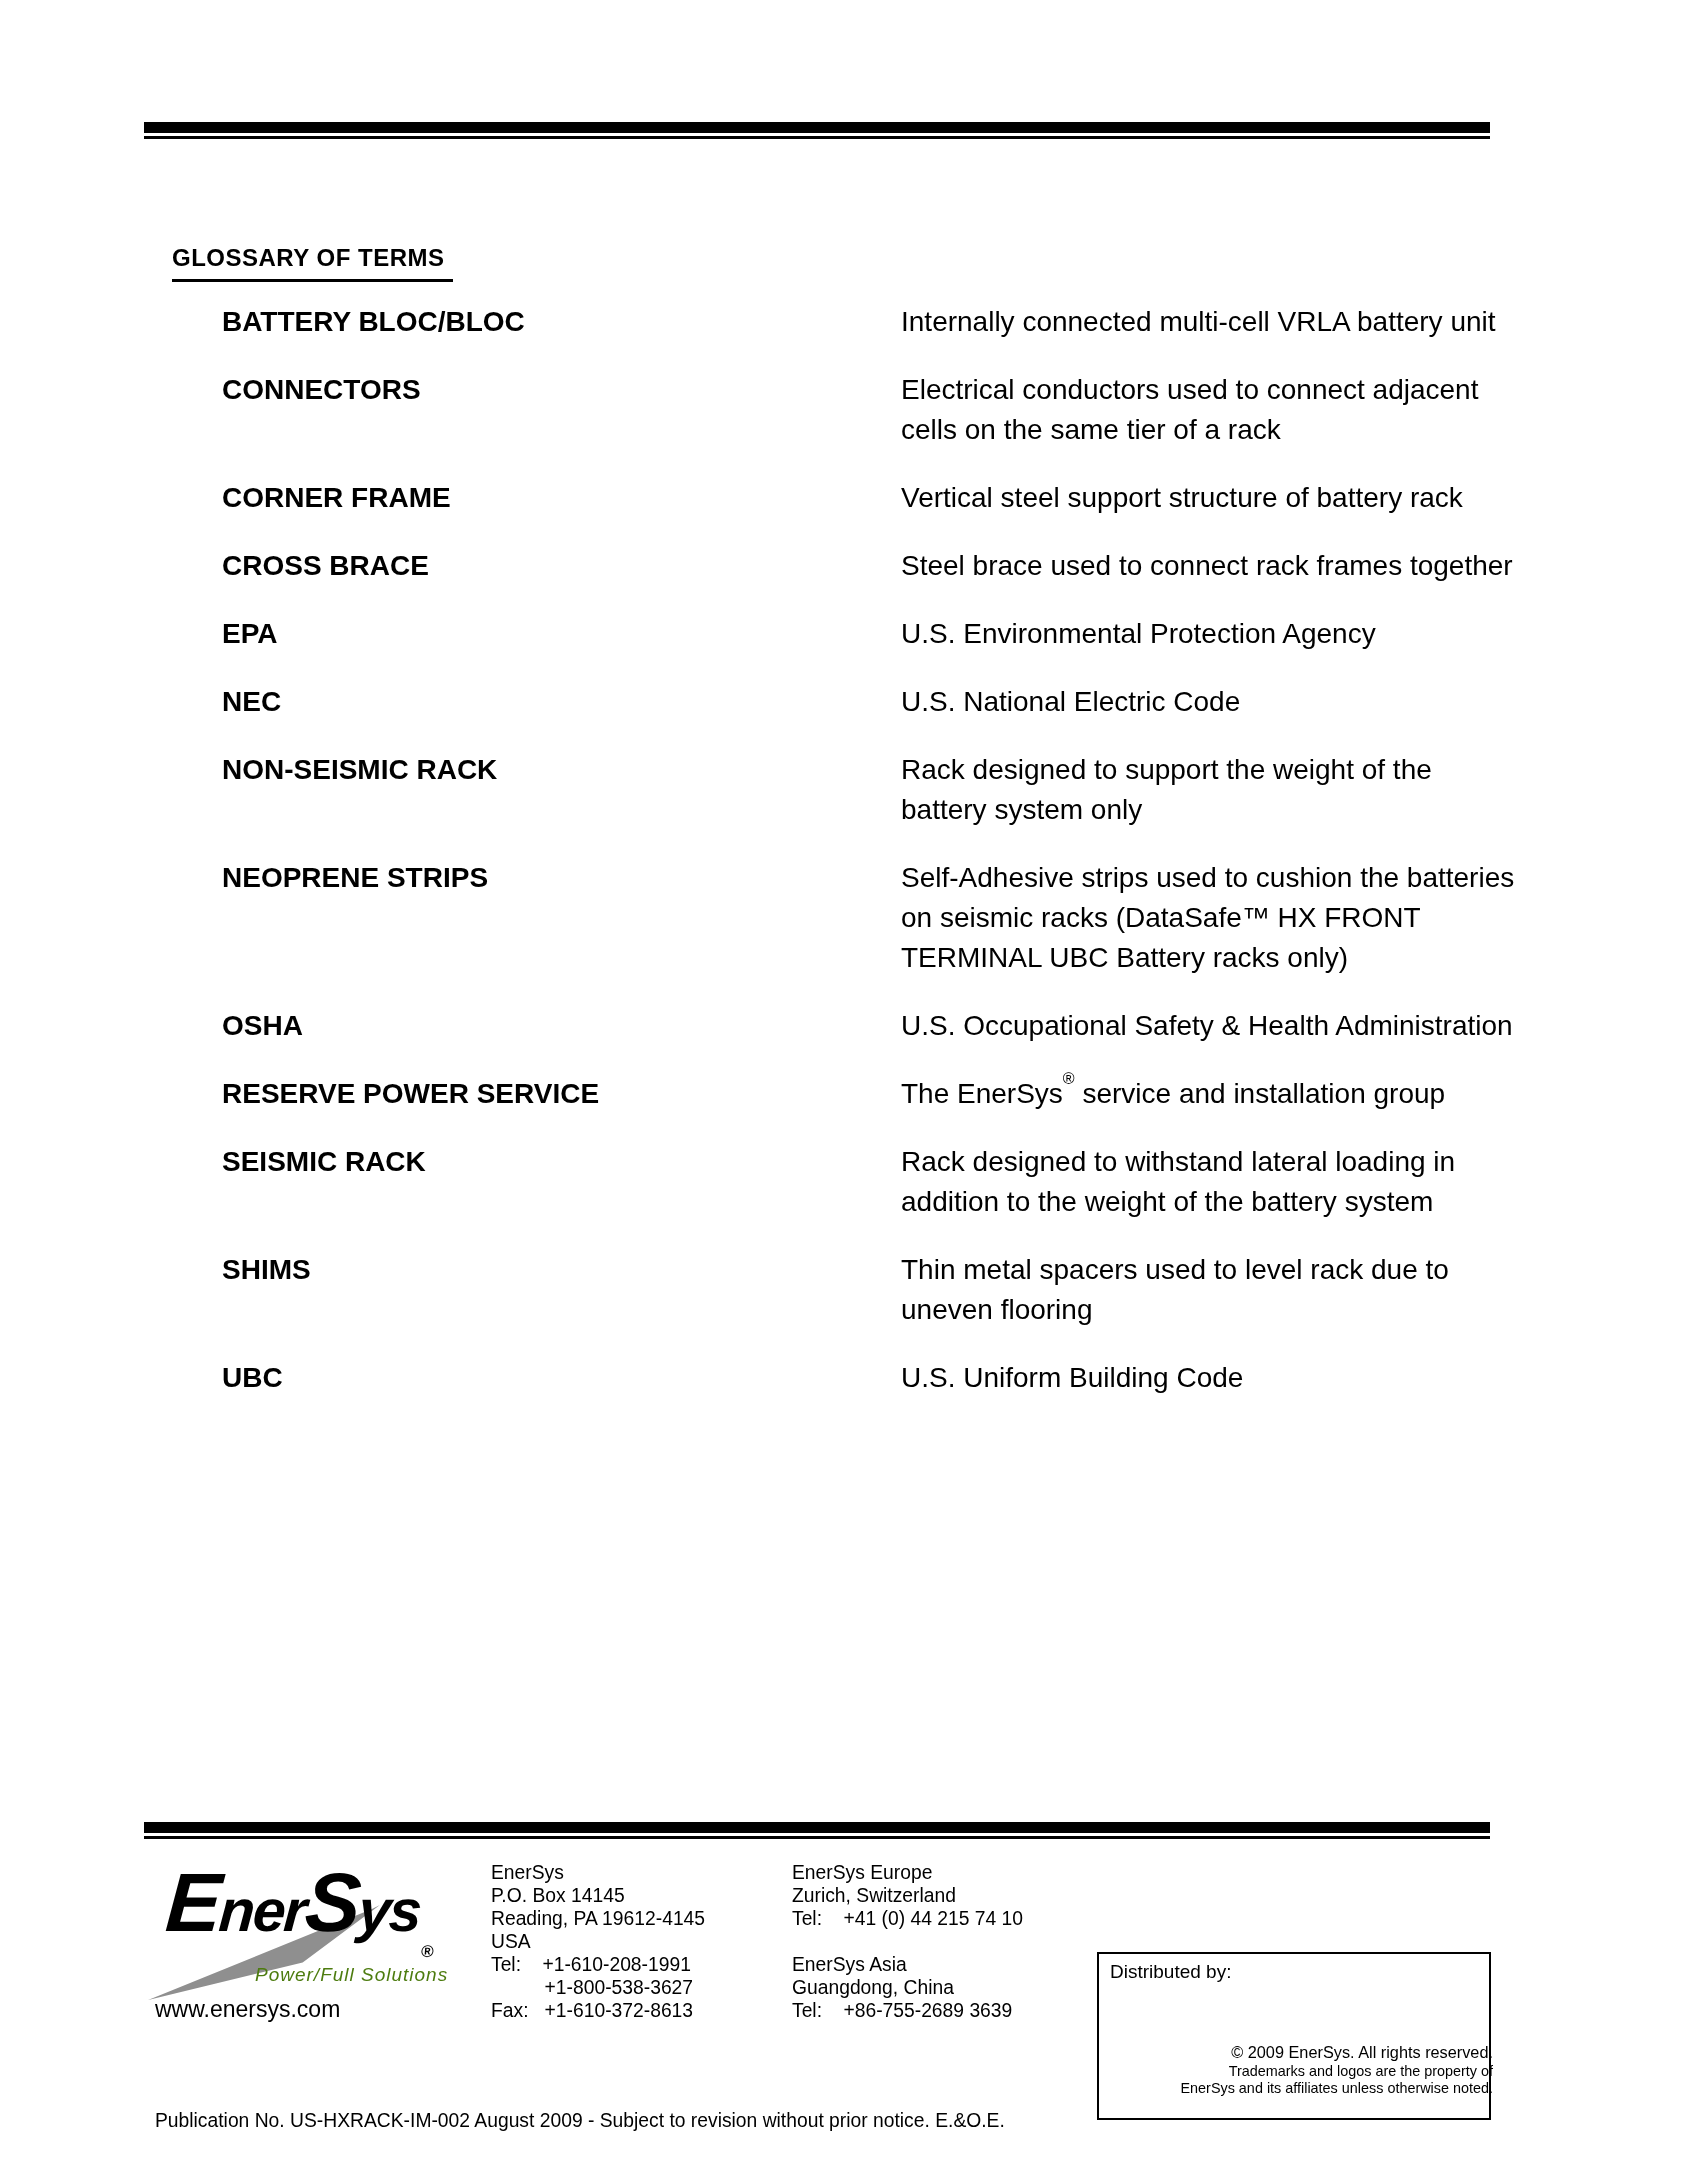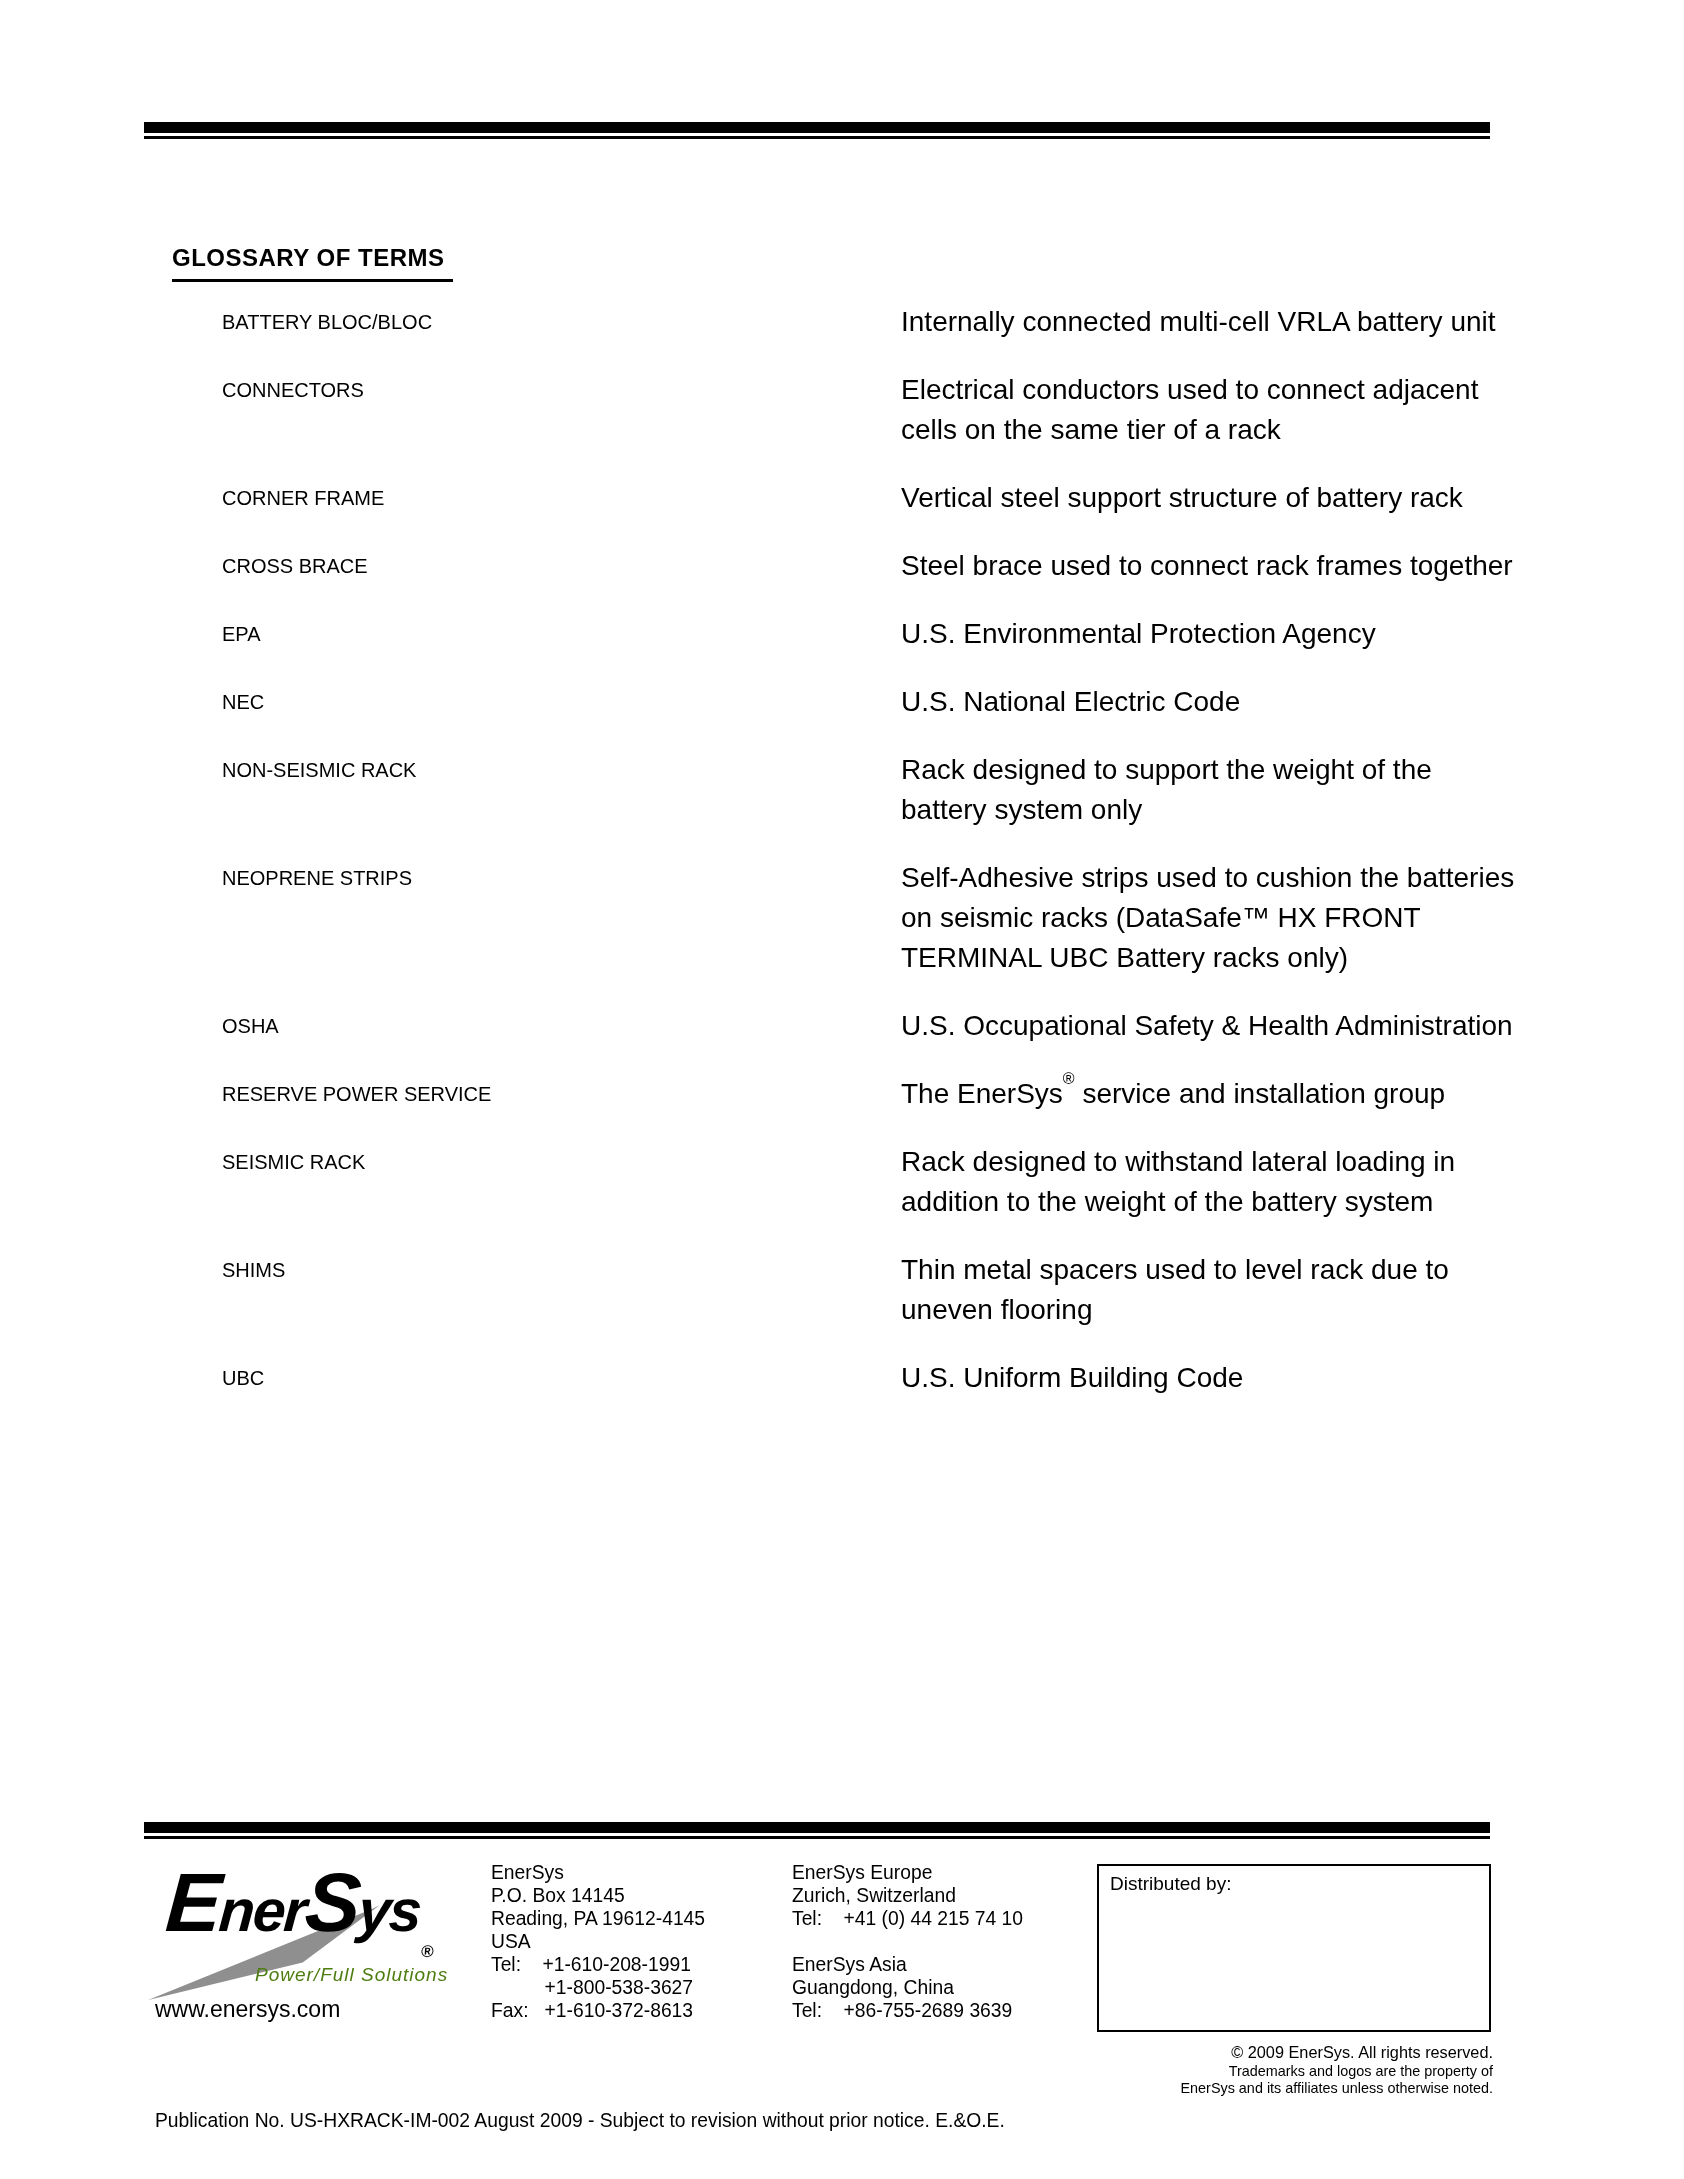--- a/index.html
+++ b/index.html
@@ -14,21 +14,21 @@
   #bottom-rule{top:1822px;}
 
   
   .heading{position:absolute;left:172px;top:239px;font-size:24px;line-height:38px;
            font-weight:bold;letter-spacing:0.5px;border-bottom:3px solid #000;
            padding:0 8px 2px 0;display:inline-block;}
 
   
   .glossary{position:absolute;left:222px;top:302px;width:1406px;}
   .entry{display:flex;margin-bottom:28px;}
-  .entry .term{width:679px;flex-shrink:0;font-weight:normal;font-size:20px;line-height:40px;}
+  .entry .term{width:679px;flex-shrink:0;font-weight:bold;font-size:28px;line-height:40px;}
   .entry .def{font-size:28px;line-height:40px;white-space:pre;}
   sup.reg{font-size:16px;line-height:0;position:relative;top:-9px;}
 
   
   .logo-block{position:absolute;left:144px;top:1857px;width:342px;height:173px;}
   .logo-text{position:absolute;left:22px;top:4px;font-style:italic;font-weight:bold;
              letter-spacing:-2px;white-space:nowrap;transform:skewX(-4deg);}
   .logo-text .lg{font-size:83px;line-height:83px;}
   .logo-text .sm{font-size:59px;line-height:83px;}
   .logo-reg{font-size:17px;letter-spacing:0;position:relative;top:26px;left:4px;font-style:normal;}
@@ -39,21 +39,21 @@
 
   
   .office{font-size:19.3px;line-height:23px;}
   .office .office-name{font-weight:normal;}
   .office .office-lines{white-space:pre;}
   #office-us{position:absolute;left:491px;top:1861px;}
   #office-int{position:absolute;left:792px;top:1861px;}
   .office + .office{margin-top:23px;}
 
   
-  .dist-box{position:absolute;left:1097px;top:1864px;width:394px;height:168px;
+  .dist-box{position:absolute;left:1097px;top:1952px;width:394px;height:168px;
             border:2px solid #000;box-sizing:border-box;padding:7px 11px;font-size:19px;}
 
   
   .copyright{position:absolute;left:1089px;top:2041px;width:404px;text-align:right;}
   .copyright .l1{font-size:16.3px;line-height:22px;}
   .copyright .l2{font-size:14.4px;line-height:17px;}
 
   
   .publication{position:absolute;left:155px;top:2109px;font-size:19.3px;line-height:23px;}
 </style>

